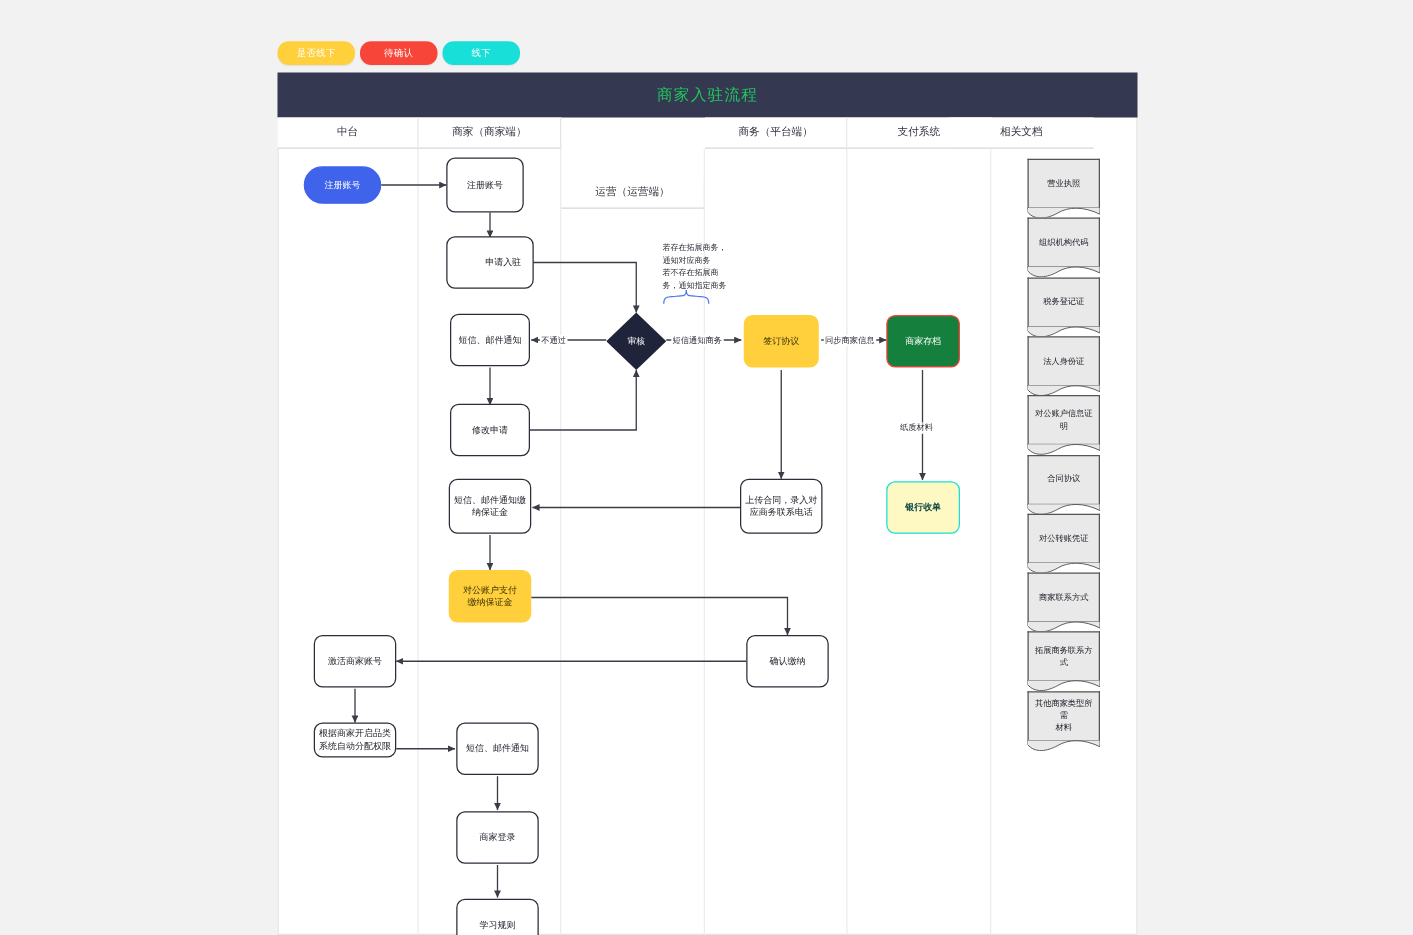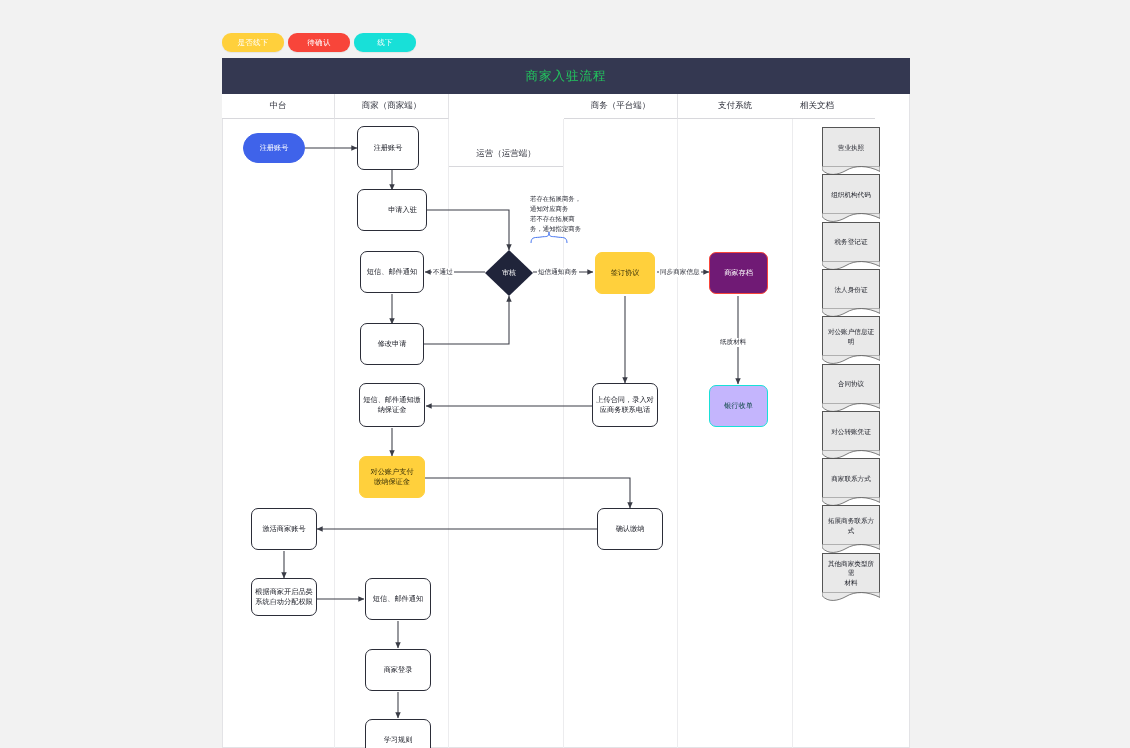--- a/index.html
+++ b/index.html
@@ -31,22 +31,22 @@
 
   
   .node{
     position:absolute;box-sizing:border-box;
     display:flex;align-items:center;justify-content:center;text-align:center;
     font-size:7.2px;line-height:1.45;color:#20222b;
     border:1px solid #2b2d38;border-radius:7px;background:#ffffff;
     padding:2px 3px;white-space:pre-line;
   }
   .node.fill-yellow{background:#ffd03c;border-color:#ffd03c;color:#3b3208;}
-  .node.fill-red{background:#701a75;border-color:#f8453a;color:#ffffff;}
-  .node.fill-cyan{background:#c4b5fd;border-color:#18e0d8;color:#0c4744;}
+  .node.fill-red{background:#15803d;border-color:#f8453a;color:#ffffff;}
+  .node.fill-cyan{background:#fef9c3;border-color:#18e0d8;color:#0c4744;font-weight:bold;}
   .node.pill{border-radius:20px;background:#3f63ea;border-color:#3f63ea;color:#fff;}
   .node.doc{
     border-radius:0;background:#e9e9e9;border:1px solid #555;
     border-bottom:none;
   }
   .doc-wrap{position:absolute;}
   .doc-wave{position:absolute;left:0;bottom:-8px;width:100%;height:9px;}
 
   .diamond{
     position:absolute;background:#20243a;
@@ -170,21 +170,21 @@
   <div class="node" style="left:359px;top:383px;width:66px;height:44px;">短信、邮件通知缴
 纳保证金</div>
 
   <div class="node fill-yellow" style="left:359px;top:456px;width:66px;height:42px;">对公账户支付
 缴纳保证金</div>
 
   <div class="node" style="left:597px;top:508px;width:66px;height:42px;">确认缴纳</div>
 
   <div class="node" style="left:251px;top:508px;width:66px;height:42px;text-align:right;">激活商家账号</div>
 
-  <div class="node" style="left:251px;top:578px;width:66px;height:38px;">根据商家开启品类
+  <div class="node" style="left:251px;top:578px;width:66px;height:28px;">根据商家开启品类
 系统自动分配权限</div>
 
   <div class="node" style="left:365px;top:578px;width:66px;height:42px;">短信、邮件通知</div>
 
   <div class="node" style="left:365px;top:649px;width:66px;height:42px;">商家登录</div>
 
   <div class="node" style="left:365px;top:719px;width:66px;height:42px;">学习规则</div>
 
   <div class="edge-label" style="left:432px;top:268px;">不通过</div>
   <div class="edge-label" style="left:537px;top:268px;">短信通知商务</div>

